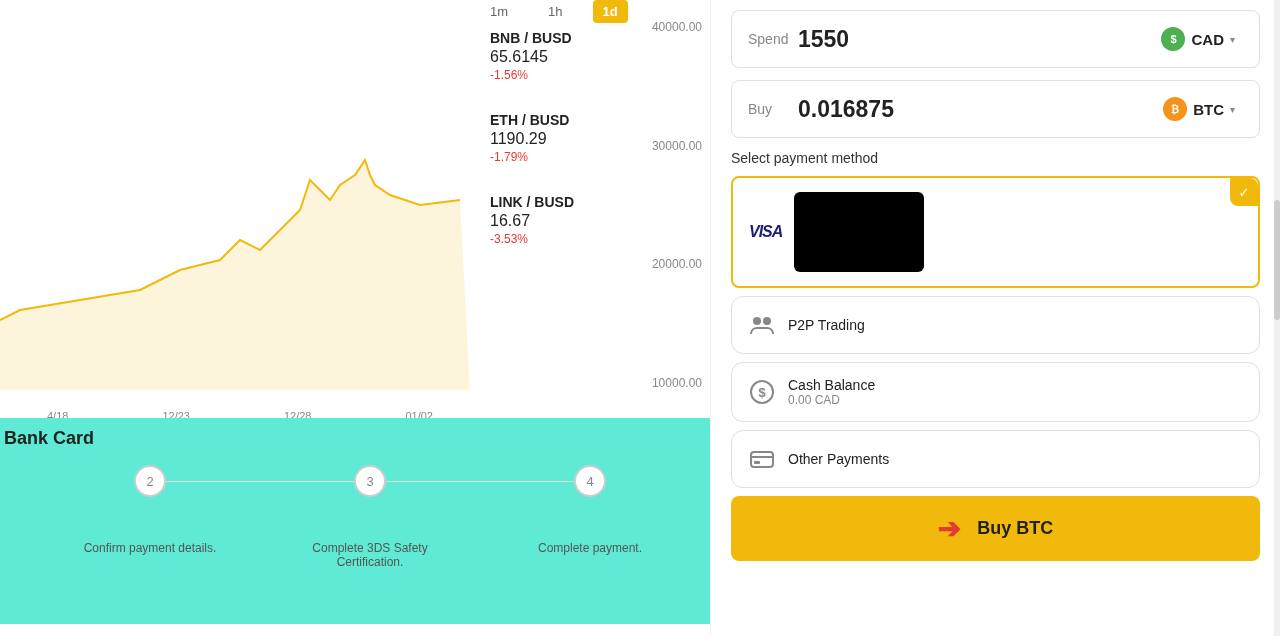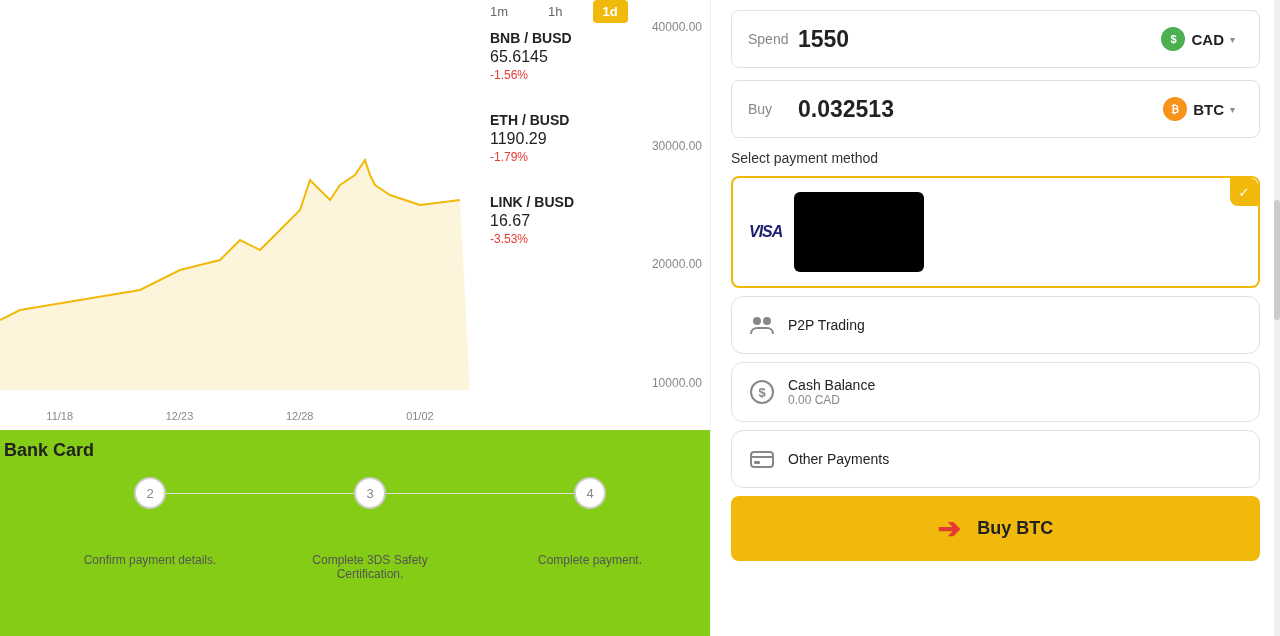--- a/index.html
+++ b/index.html
@@ -112,25 +112,25 @@
     }
 
     .coin-change.negative {
       font-size: 12px;
       color: #e53935;
     }
 
     
     .bank-card-section {
       position: absolute;
-      bottom: 0;
+      bottom: 12px;
       left: 0;
       width: 710px;
       height: 206px;
-      background: #84cc16;
+      background: #5eead4;
       padding: 10px 0 10px 0;
     }
 
     .bank-card-title {
       font-size: 18px;
       font-weight: 600;
       color: #222;
       margin-bottom: 16px;
       padding-left: 4px;
     }
@@ -445,21 +445,21 @@
             </linearGradient>
           </defs>
 
           <path class="chart-fill" d="M 0 300 L 20 290 L 50 285 L 80 280 L 110 275 L 140 270 L 160 260 L 180 250 L 200 245 L 220 240 L 240 220 L 260 230 L 280 210 L 300 190 L 310 160 L 320 170 L 330 180 L 340 165 L 355 155 L 365 140 L 370 155 L 375 165 L 390 175 L 420 185 L 460 180 L 470 370 L 0 370 Z"></path>
 
           <path class="chart-line" d="M 0 300 L 20 290 L 50 285 L 80 280 L 110 275 L 140 270 L 160 260 L 180 250 L 200 245 L 220 240 L 240 220 L 260 230 L 280 210 L 300 190 L 310 160 L 320 170 L 330 180 L 340 165 L 355 155 L 365 140 L 370 155 L 375 165 L 390 175 L 420 185 L 460 180"></path>
         </svg>
       </div>
 
       <div class="x-axis">
-        <span>11/18</span>
+        <span>4/18</span>
         <span>12/23</span>
         <span>12/28</span>
         <span>01/02</span>
       </div>
 
       <div class="coin-list">
         <div class="coin-item">
           <div class="coin-pair">BNB / BUSD</div>
           <div class="coin-price">65.6145</div>
           <div class="coin-change negative">-1.56%</div>
@@ -503,21 +503,21 @@
       <span class="currency-value">1550</span>
       <div class="currency-selector">
         <div class="currency-icon cad-icon">$</div>
         <span class="currency-code">CAD</span>
         <span class="chevron-down">▾</span>
       </div>
     </div>
 
     <div class="currency-row">
       <span class="currency-label">Buy</span>
-      <span class="currency-value">0.032513</span>
+      <span class="currency-value">0.016875</span>
       <div class="currency-selector">
         <div class="currency-icon btc-icon">₿</div>
         <span class="currency-code">BTC</span>
         <span class="chevron-down">▾</span>
       </div>
     </div>
 
     <div class="payment-label">Select payment method</div>
 
     <div class="visa-option">

